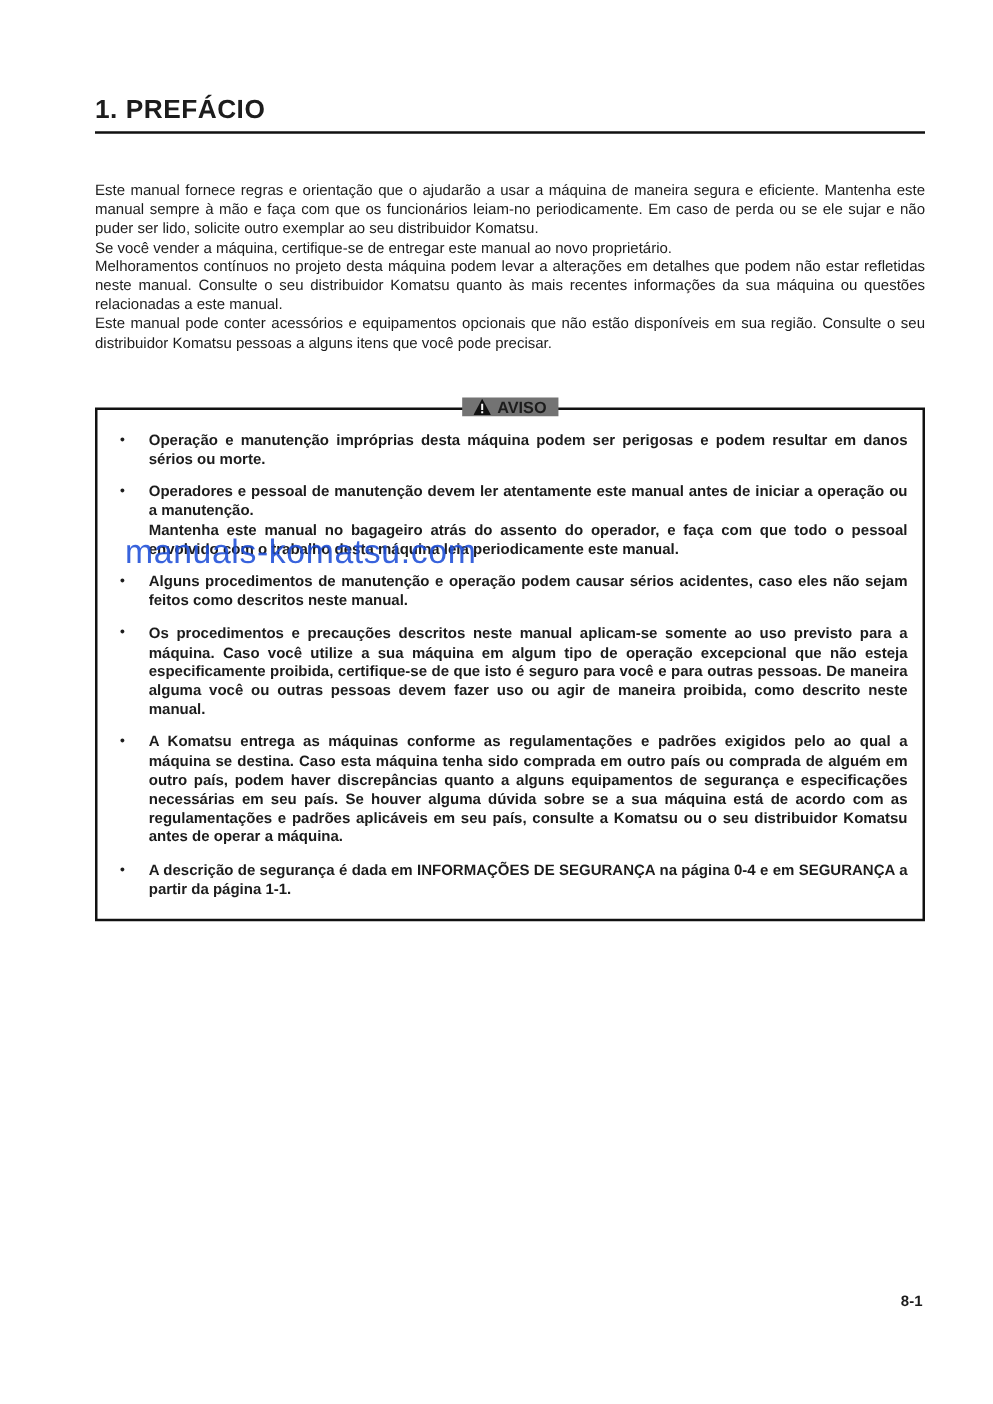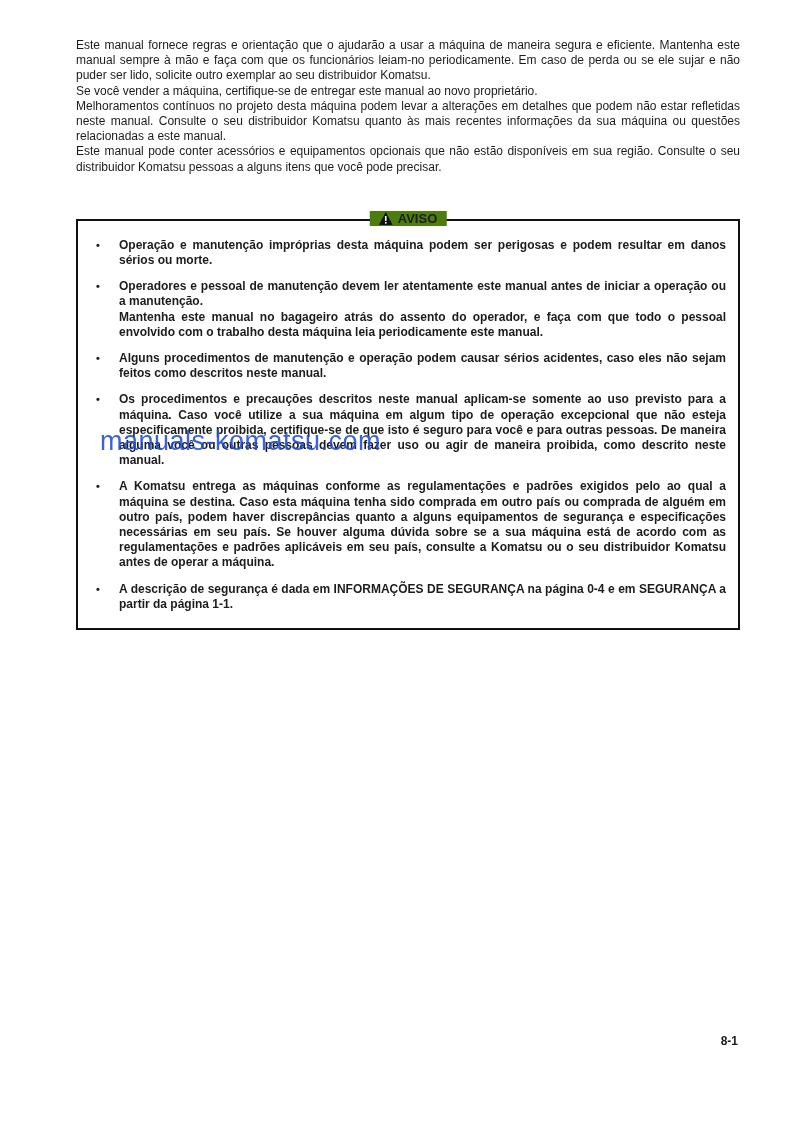--- a/index.html
+++ b/index.html
@@ -41,21 +41,21 @@
     position: relative;
     margin-top: 44px;
     border: 2px solid #111;
     padding: 17px 12px 14px 8px;
   }
   .warning-label {
     position: absolute;
     top: -10px;
     left: 50%;
     transform: translateX(-50%);
-    background: #4d7c0f;
+    background: #737373;
     padding: 0 9px;
     display: flex;
     align-items: center;
     gap: 5px;
     font-weight: bold;
     font-size: 13px;
     white-space: nowrap;
   }
   .warning-icon { display: inline-flex; }
   .warning-item {
@@ -96,20 +96,23 @@
     top: 1034px;
     font-size: 12px;
     font-weight: bold;
   }
 </style>
 </head>
 <body>
 
 <div class="content">
 
+  <div class="title-block">
+    <h1 class="page-title">1. PREFÁCIO</h1>
+  </div>
 
   <div class="intro">
     <p>Este manual fornece regras e orientação que o ajudarão a usar a máquina de maneira segura e eficiente. Mantenha este manual sempre à mão e faça com que os funcionários leiam-no periodicamente. Em caso de perda ou se ele sujar e não puder ser lido, solicite outro exemplar ao seu distribuidor Komatsu.</p>
     <p>Se você vender a máquina, certifique-se de entregar este manual ao novo proprietário.</p>
     <p>Melhoramentos contínuos no projeto desta máquina podem levar a alterações em detalhes que podem não estar refletidas neste manual. Consulte o seu distribuidor Komatsu quanto às mais recentes informações da sua máquina ou questões relacionadas a este manual.</p>
     <p>Este manual pode conter acessórios e equipamentos opcionais que não estão disponíveis em sua região. Consulte o seu distribuidor Komatsu pessoas a alguns itens que você pode precisar.</p>
   </div>
 
   <div class="warning-box">
     <div class="warning-label">

